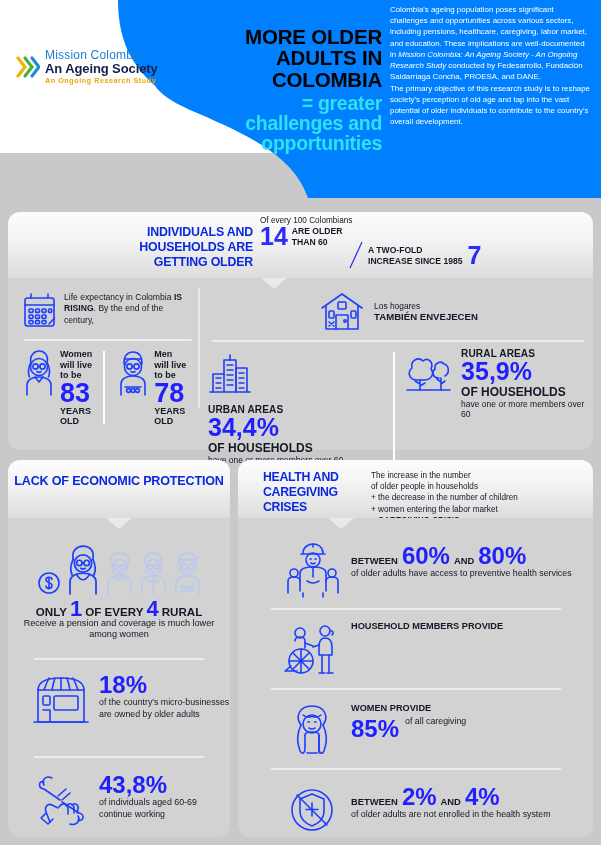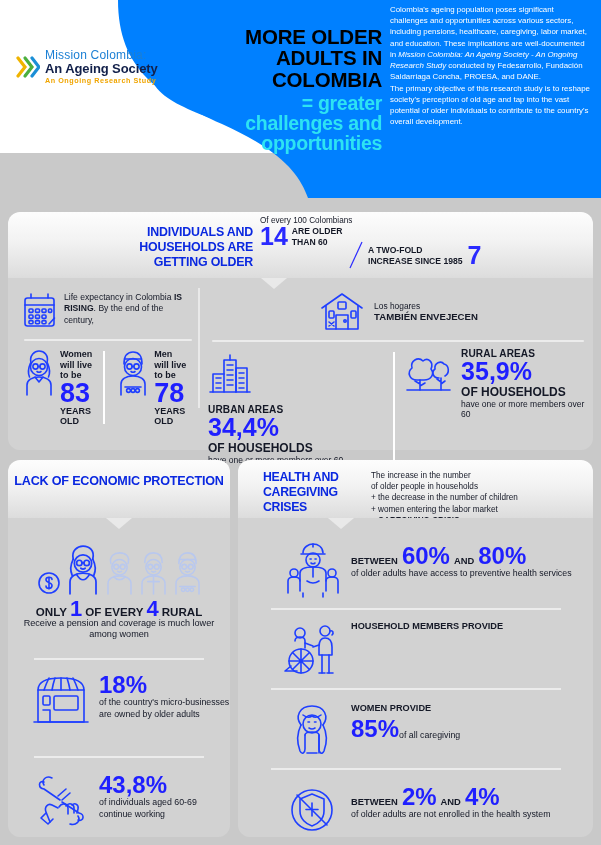--- a/index.html
+++ b/index.html
@@ -542,21 +542,21 @@
         <path class="ic" d="M40 22 C44 30 44 40 41 48 C39 52 36 50 36 46 L36 32"></path>
         <circle class="ic" cx="29" cy="21" r="9"></circle>
         <path class="ic" d="M25 19 H26.5 M31.5 19 H33 M26 25 Q29 27 32 25"></path>
         <path class="ic" d="M20 12 Q25 16 29 13 Q33 16 38 12"></path>
         <path class="ic" d="M22 32 C22 30 25 29 29 29 C33 29 36 30 36 32 V50"></path>
         <path class="ic" d="M24 50 H34"></path>
       </svg>
     </span>
     <span>
       <div class="smb">WOMEN PROVIDE</div>
-      <div style="display:flex; align-items:flex-end; margin-top:2px;">
+      <div style="display:flex; align-items:flex-start; gap:6px; margin-top:2px;">
         <span class="bigpct">85%</span>
         <span class="sm">of all caregiving</span>
       </div>
     </span>
   </div>
 
   <div class="rsep" style="left:33px; top:250px; width:290px;"></div>
 
   <div class="statrow" style="left:45px; top:266px; gap:10px;">
     <span>

